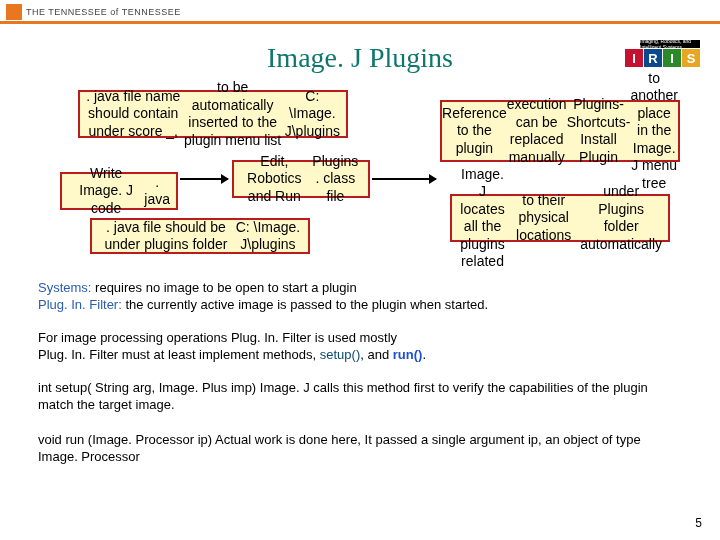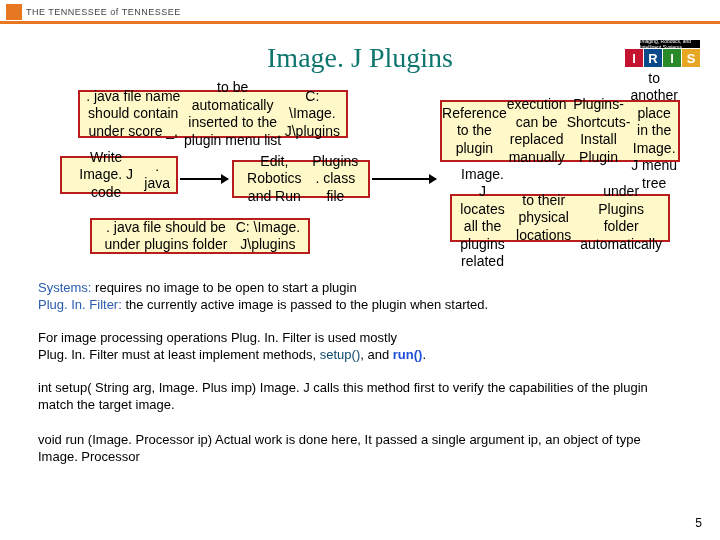--- a/index.html
+++ b/index.html
@@ -150,21 +150,21 @@
     </div>
   </div>
 </div>
 
 <div class="box" style="left:78px; top:90px; width:270px; height:48px;">
   <div>. java file name should contain under score _,</div>
   <div>to be automatically inserted to the plugin menu list</div>
   <div>C: \Image. J\plugins</div>
 </div>
 
-<div class="box" style="left:60px; top:156px; width:118px; height:38px;">
+<div class="box" style="left:60px; top:172px; width:118px; height:38px;">
   <div>Write Image. J code</div>
   <div>. java</div>
 </div>
 
 <div class="box" style="left:232px; top:160px; width:138px; height:38px;">
   <div>Edit, Robotics and Run</div>
   <div>Plugins . class file</div>
 </div>
 
 <div class="box" style="left:90px; top:218px; width:220px; height:36px;">

